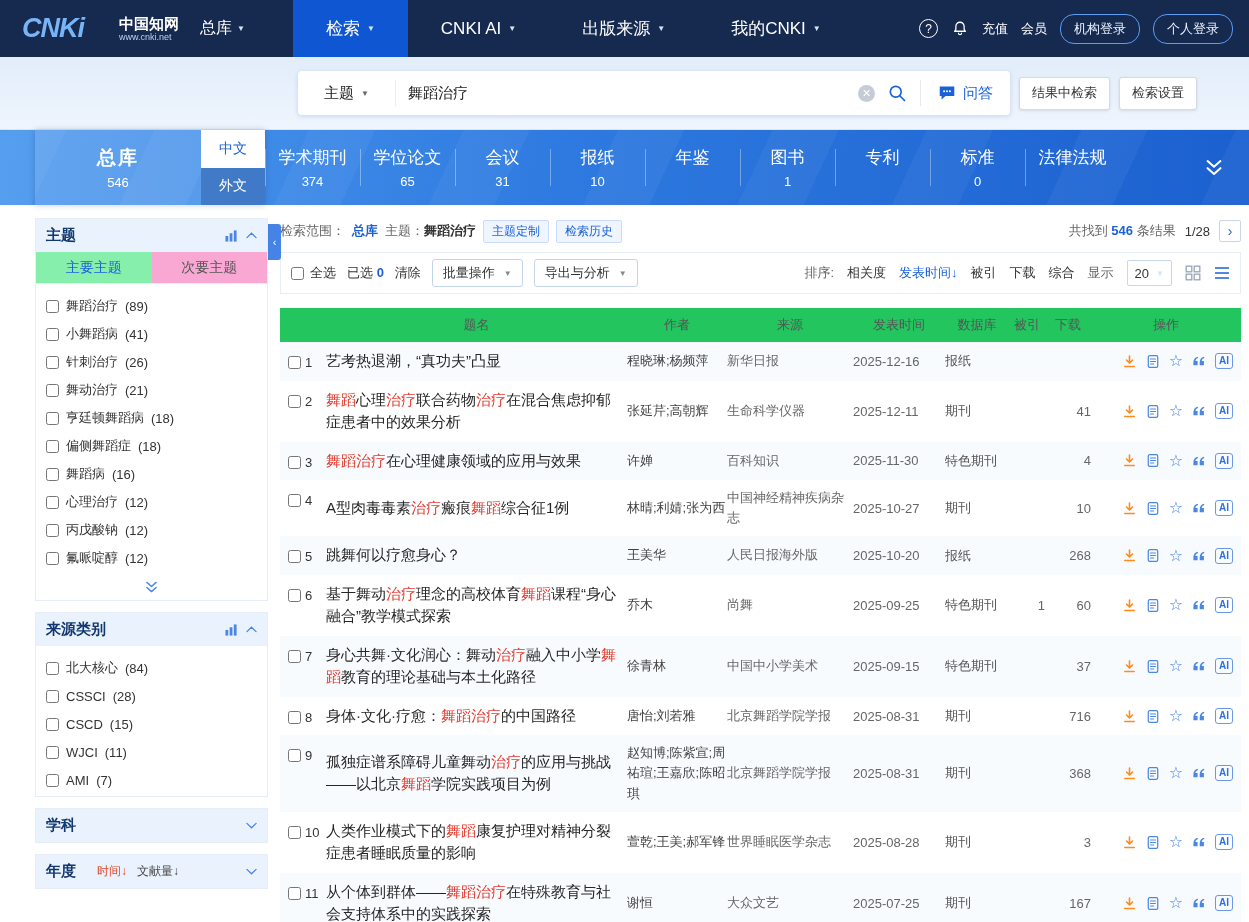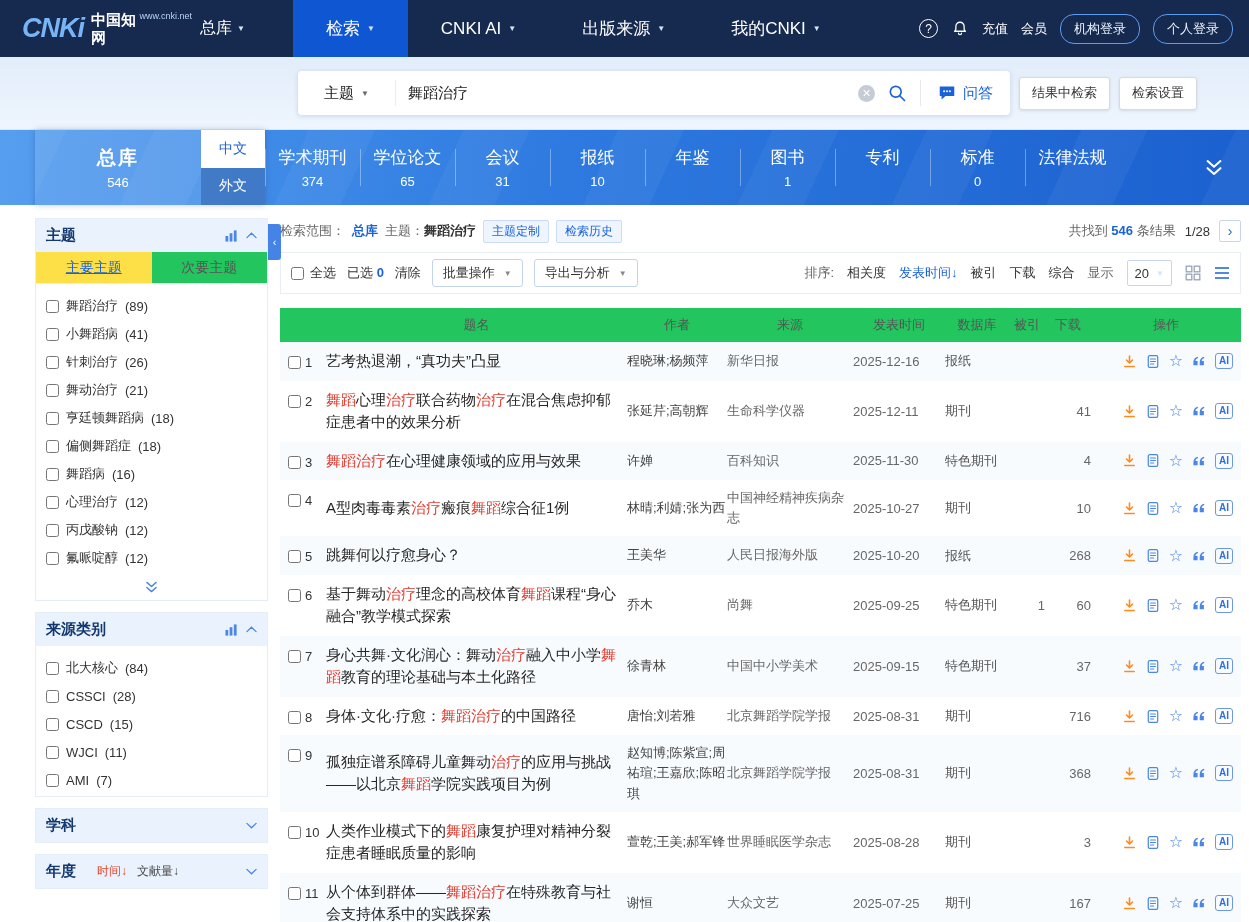--- a/index.html
+++ b/index.html
@@ -7,21 +7,21 @@
   body {
     width:1249px; height:922px; overflow:hidden; background:#fff;
     font-family:"Liberation Sans","DejaVu Sans",sans-serif; color:#333;
   }
   svg { display:block; }
 
   
   .topbar { height:57px; background:#16294e; display:flex; align-items:stretch; color:#fff; }
   .logo { display:flex; align-items:center; gap:7px; margin-left:22px; width:170px; flex:none; cursor:pointer; }
   .logo-brand { font-size:27px; font-weight:bold; font-style:italic; color:#78b4f8; letter-spacing:-1px; }
-  .logo-text { display:flex; flex-direction:row; line-height:1.15; }
+  .logo-text { display:flex; flex-direction:column; line-height:1.15;margin-left:28px; }
   .logo-cn { font-size:15px; font-weight:bold; color:#fff; }
   .logo-url { font-size:9px; color:#b9d4f5; }
   .lib-select { display:flex; align-items:center; gap:5px; font-size:16px; cursor:pointer; margin-left:8px; }
   .chev { font-size:8px; color:#d6e4f8; }
   .topnav { display:flex; align-items:stretch; margin-left:48px; }
   .nav-item { display:flex; align-items:center; gap:7px; padding:0 33px; font-size:17px; cursor:pointer; }
   .nav-item.active { background:#0f57d2; }
   .topbar-right { margin-left:auto; display:flex; align-items:center; gap:13px; margin-right:16px; font-size:13px; }
   .help-icon { width:19px; height:19px; border:1.5px solid #fff; border-radius:50%; display:flex; align-items:center; justify-content:center; font-size:12px; cursor:pointer; }
   .top-link { cursor:pointer; }
@@ -59,22 +59,22 @@
   
   .content { display:flex; padding-top:13px; }
   .sidebar { width:233px; margin-left:35px; flex:none; position:relative; }
   .sidebar-handle { position:absolute; top:6px; right:-13px; width:13px; height:36px; background:#4584e6; color:#fff; font-size:11px; display:flex; align-items:center; justify-content:center; border-radius:0 3px 3px 0; cursor:pointer; z-index:3; }
   .facet-box { border:1px solid #e7edf5; background:#fff; margin-bottom:11px; }
   .facet-header { height:33px; background:#eaf3fd; display:flex; align-items:center; padding:0 10px; gap:8px; }
   .facet-title { font-size:15px; font-weight:bold; color:#12386f; }
   .fh-spacer { flex:1; }
   .fh-icon { cursor:pointer; display:flex; align-items:center; }
   .facet-tabs { display:flex; border-bottom:1px solid #efefef; }
-  .ftab { flex:1; height:31px; display:flex; align-items:center; justify-content:center; font-size:14px; color:#555; background:#22c55e; cursor:pointer; }
-  .ftab.active { background:#fde047; color:#1b62d8;text-decoration:underline; }
+  .ftab { flex:1; height:31px; display:flex; align-items:center; justify-content:center; font-size:14px; color:#555; background:#f9a8d4; cursor:pointer; }
+  .ftab.active { background:#86efac; color:#1b62d8; }
   .facet-list { padding:8px 10px 2px; }
   .fitem { display:flex; align-items:center; gap:7px; height:28px; font-size:13px; color:#333; cursor:pointer; }
   input[type="checkbox"] { width:13px; height:13px; accent-color:#1b62d8; margin:0; flex:none; cursor:pointer; }
   .fcount { color:#333; }
   .facet-expand { height:26px; display:flex; align-items:center; justify-content:center; cursor:pointer; }
   .year-sorts { display:flex; gap:10px; font-size:12px; margin-left:13px; }
   .sort-time { color:#e0492e; cursor:pointer; }
   .sort-vol { color:#444; cursor:pointer; }
 
   

